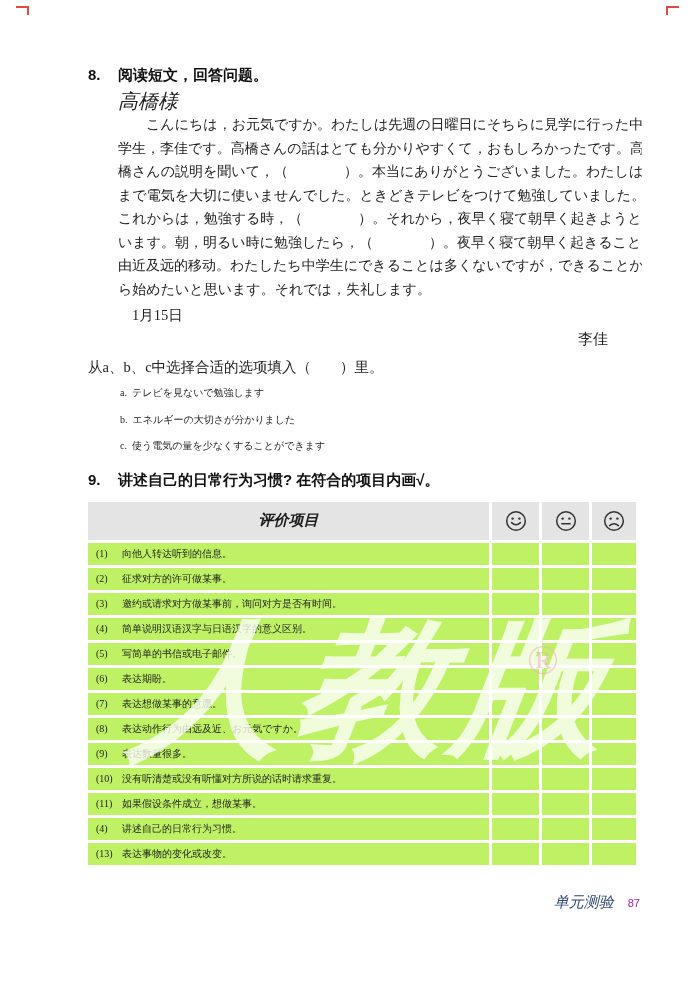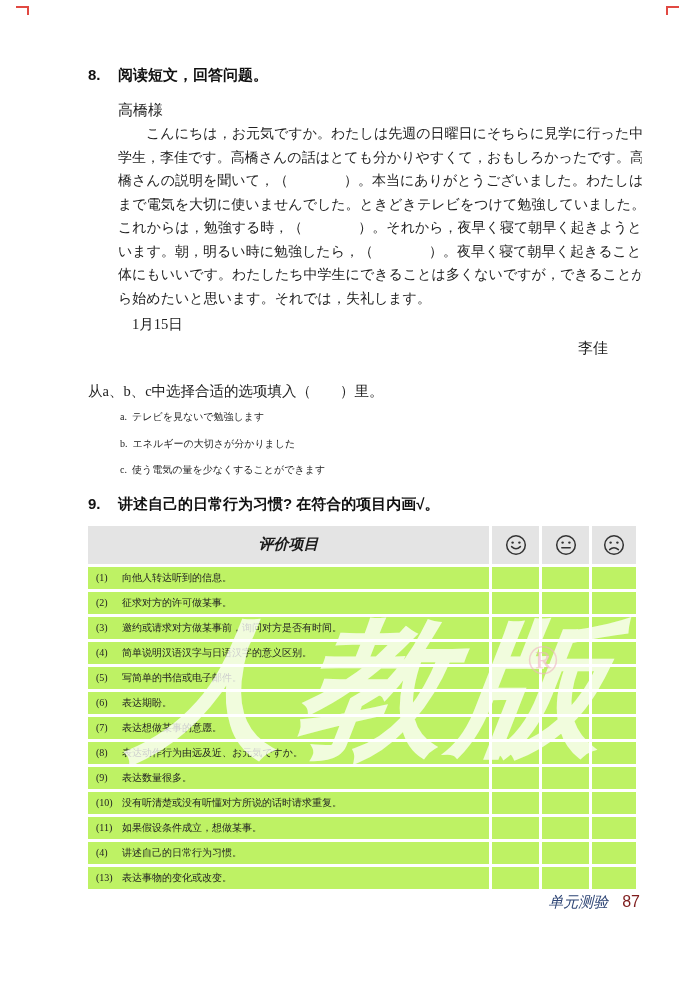--- a/index.html
+++ b/index.html
@@ -24,35 +24,35 @@
     display: flex;
     font-family: "Liberation Sans", sans-serif;
     font-weight: bold;
     font-size: 15px;
     line-height: 22px;
     color: #101010;
   }
   .q-heading .q-num { width: 30px; flex: none; }
 
   .letter { margin-left: 30px; }
-  .salutation { font-size: 15px; line-height: 24px; margin-top: 12px; }
+  .salutation { font-size: 20px; line-height: 24px; margin-top: 3px; font-style: italic; }
   .letter-body { width: 524px; }
   .letter-line {
     font-size: 14px;
     line-height: 23.5px;
     text-align: justify;
     text-align-last: justify;
     white-space: nowrap;
     overflow: hidden;
   }
   .letter-line.last { text-align-last: left; white-space: normal; }
   .letter-date { font-size: 14.5px; line-height: 24px; margin-left: 14px; margin-top: 2px; }
   .letter-signature { font-size: 15px; line-height: 24px; text-align: right; padding-right: 28px; }
 
-  .instruction { font-size: 14.5px; line-height: 25px; margin-top: 19px; }
+  .instruction { font-size: 14.5px; line-height: 25px; margin-top: 4px; }
   .options { list-style: none; margin-left: 32px; }
   .options li { font-size: 10px; line-height: 26.5px; }
   .options .opt-label { margin-right: 5px; }
 
   .q-heading.second { margin-top: 9px; margin-bottom: 11px; }
 
   .eval-table {
     display: grid;
     grid-template-columns: 1fr 47px 47px 44px;
     gap: 3px;
@@ -120,22 +120,22 @@
     justify-content: flex-end;
   }
   .footer .footer-label {
     font-family: "Liberation Serif", serif;
     font-style: italic;
     font-size: 15px;
     color: #2f4676;
   }
   .footer .footer-page {
     font-family: "Liberation Sans", sans-serif;
-    font-size: 16px;
-    color: #7f1d1d;
+    font-size: 11px;
+    color: #a21caf;
     margin-left: 14px;
   }
 </style>
 </head>
 <body>
 
 <div class="page">
 
   <div class="corner-mark left"></div>
   <div class="corner-mark right"></div>
@@ -149,21 +149,21 @@
 
     <div class="letter">
       <div class="salutation">高橋様</div>
       <div class="letter-body">
         <div class="letter-line">　　こんにちは，お元気ですか。わたしは先週の日曜日にそちらに見学に行った中</div>
         <div class="letter-line">学生，李佳です。高橋さんの話はとても分かりやすくて，おもしろかったです。高</div>
         <div class="letter-line">橋さんの説明を聞いて，（　　　　）。本当にありがとうございました。わたしは今</div>
         <div class="letter-line">まで電気を大切に使いませんでした。ときどきテレビをつけて勉強していました。</div>
         <div class="letter-line">これからは，勉強する時，（　　　　）。それから，夜早く寝て朝早く起きようと思</div>
         <div class="letter-line">います。朝，明るい時に勉強したら，（　　　　）。夜早く寝て朝早く起きることは</div>
-        <div class="letter-line">体にもいいです。わたしたち中学生にできることは多くないですが，できることか</div>
+        <div class="letter-line">由近及远的移动。わたしたち中学生にできることは多くないですが，できることか</div>
         <div class="letter-line last">ら始めたいと思います。それでは，失礼します。</div>
       </div>
       <div class="letter-date">1月15日</div>
       <div class="letter-signature">李佳</div>
     </div>
 
     <div class="instruction">从a、b、c中选择合适的选项填入（　　）里。</div>
 
     <ul class="options">
       <li>

